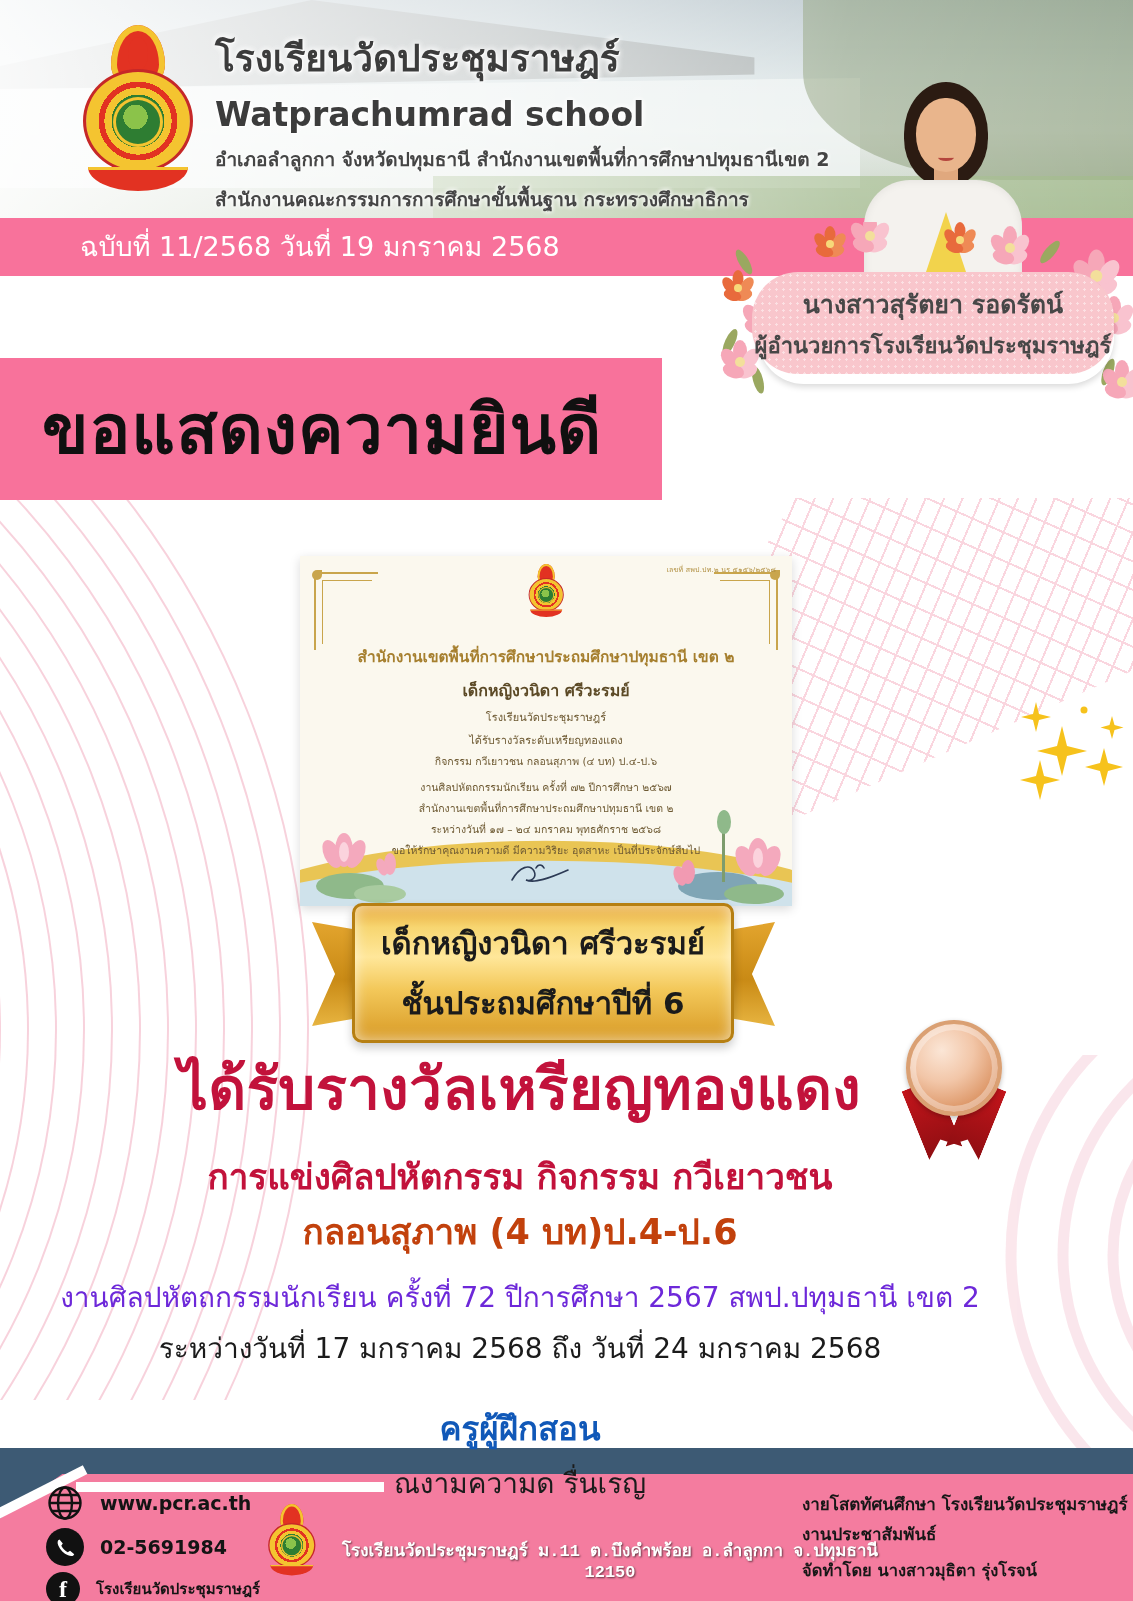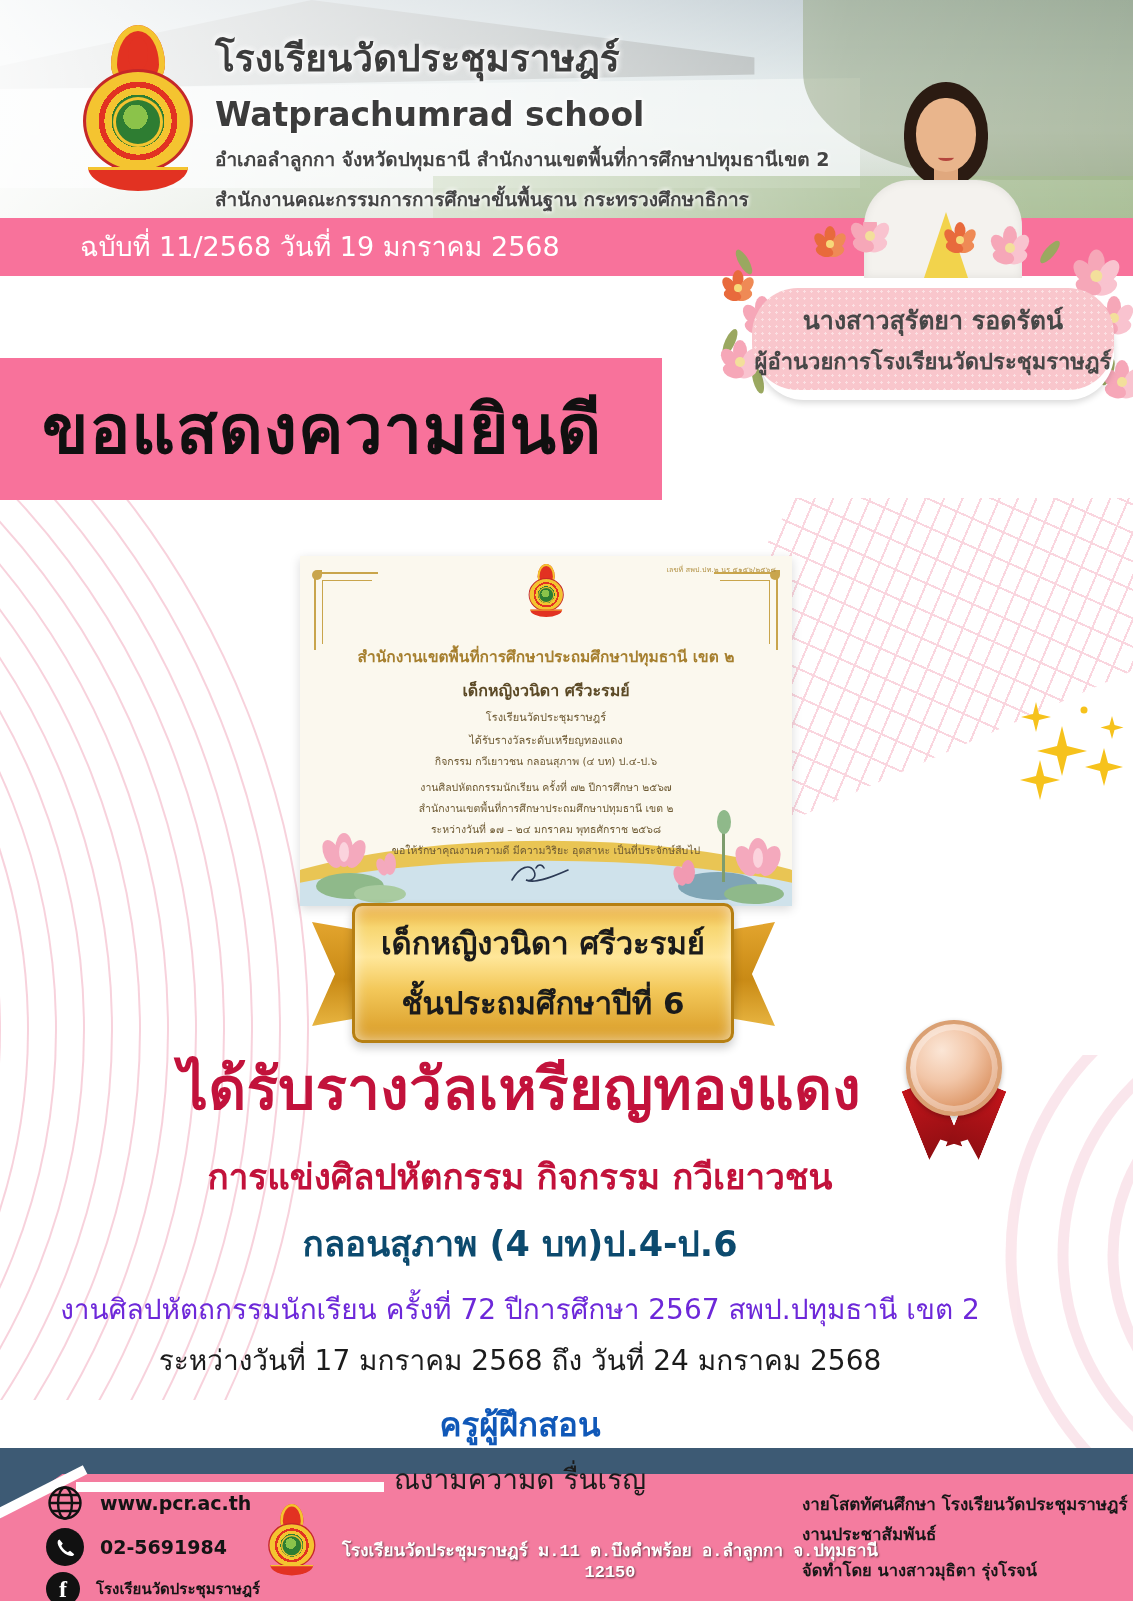--- a/index.html
+++ b/index.html
@@ -50,21 +50,21 @@
   .po-face { position:absolute; left:64px; top:16px; width:60px; height:74px; background:#e9b58c; border-radius:48% 48% 50% 50%; }
   .po-smile { position:absolute; left:86px; top:72px; width:16px; height:7px; border-bottom:3px solid #b4453d; border-radius:0 0 50% 50%; }
   .po-neck { position:absolute; left:82px; top:86px; width:24px; height:20px; background:#e0a87e; }
   .po-blazer { position:absolute; left:12px; bottom:0; width:158px; height:98px; background:#f4f2ee; border-radius:46px 46px 0 0; box-shadow:inset 0 0 10px rgba(0,0,0,.08); }
   .po-shirt { position:absolute; left:72px; bottom:0; width:44px; height:66px; background:#f2d34c; clip-path:polygon(50% 0, 100% 100%, 0 100%); }
 
   
   .flowers { position:absolute; z-index:5; }
 
   
-  .badge { position:absolute; left:752px; top:288px; width:368px; height:88px; z-index:6; }
+  .badge { position:absolute; left:752px; top:272px; width:368px; height:88px; z-index:6; }
   .badge-back { position:absolute; left:6px; top:10px; width:356px; height:102px; background:#fff; border-radius:46px; box-shadow:0 3px 6px rgba(0,0,0,.15); }
   .badge-front { position:absolute; left:0; top:0; width:362px; height:102px; background:#f9c6cc;
     background-image:radial-gradient(rgba(255,255,255,.45) 1px, transparent 1.4px); background-size:7px 7px;
     border-radius:46px; display:flex; flex-direction:column; justify-content:center; align-items:center; }
   .badge-front .l1 { font-size:25px; font-weight:800; color:#474747; }
   .badge-front .l2 { font-size:22px; font-weight:800; color:#474747; margin-top:4px; }
 
   
   .headline-block { position:absolute; left:0; top:358px; width:662px; height:142px; background:#F8729B; z-index:2; display:flex; align-items:center; }
   .headline-block h1 { font-size:68px; font-weight:800; color:#101010; padding-left:42px; letter-spacing:1px;font-family:Liberation Serif, serif; }
@@ -123,24 +123,24 @@
   .medal .rib.l { left:24px; transform:rotate(-22deg); clip-path:polygon(0 0,100% 0,100% 100%,50% 80%,0 100%); }
   .medal .rib.r { left:68px; transform:rotate(22deg); clip-path:polygon(0 0,100% 0,100% 100%,50% 80%,0 100%); }
   .medal .disc { position:absolute; left:16px; top:0; width:96px; height:96px; border-radius:50%;
     background:radial-gradient(circle at 36% 30%, #fbe6d6 0%, #f2c6a8 38%, #dd9768 72%, #c97c4f 100%);
     border:4px solid #daa073; box-shadow:0 2px 5px rgba(0,0,0,.25), inset 0 0 0 6px rgba(255,255,255,.35); }
 
   
   .award { position:absolute; left:0; top:1042px; width:1040px; text-align:center; z-index:2; }
   .aw-headline { font-size:58px; font-weight:800; color:#c2123b; letter-spacing:.5px; }
   .aw-comp1 { font-size:35px; font-weight:800; color:#c2123b; margin-top:14px; }
-  .aw-comp2 { font-size:35px; font-weight:800; color:#0c4a6e; margin-top:12px; }
+  .aw-comp2 { font-size:35px; font-weight:800; color:#c2410c; margin-top:0; }
   .aw-ev { font-size:28px; color:#6d28d9; margin-top:16px; }
   .aw-ev2 { font-size:28px; color:#1b1b1b; margin-top:7px; }
-  .aw-coach-label { font-size:33px; font-weight:800; color:#1058b8; margin-top:16px; }
+  .aw-coach-label { font-size:33px; font-weight:800; color:#1058b8; margin-top:32px; }
   .aw-coach-name { font-size:28px; color:#1b1b1b; margin-top:6px; }
   .aw-motto { font-size:33px; font-weight:800; color:#101010; margin-top:18px; letter-spacing:1px; }
 
   
   .footer { position:absolute; left:0; top:1448px; width:1133px; height:153px; background:#3d5a74; }
   .footer-pink { position:absolute; inset:0; background:#f47c9f;
     clip-path:polygon(0 100%, 0 46%, 5.5% 17%, 100% 17%, 100% 100%); }
   .stripe-h { position:absolute; left:76px; top:34px; width:308px; height:10px; background:#fff; }
   .stripe-d { position:absolute; left:-4px; top:62px; width:100px; height:10px; background:#fff; transform:rotate(-27deg); transform-origin:left center; }
   .contact { position:absolute; left:46px; display:flex; align-items:center; gap:16px; color:#141414; }

